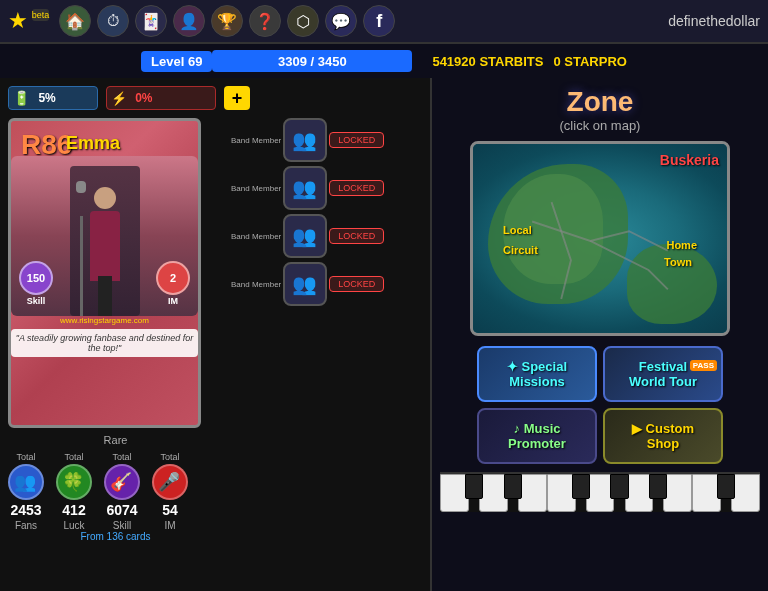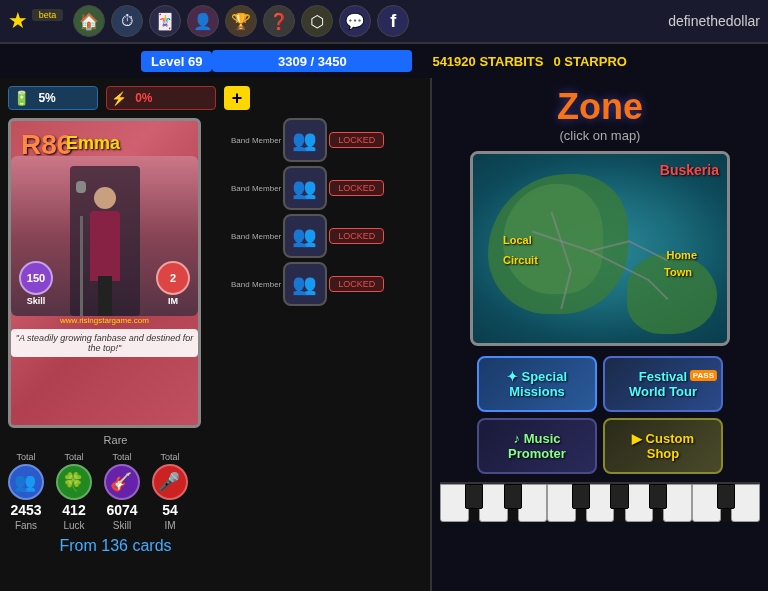--- a/index.html
+++ b/index.html
@@ -34,21 +34,21 @@
     }
     .logo-text {
       font-size: 20px;
       font-weight: bold;
       color: #fff;
     }
     .logo-beta {
       font-size: 9px;
       color: #FFD700;
       background: #333;
-      padding: 1px 7px;
+      padding: 1px 0;
       border-radius: 3px;
       margin-top: -12px;
     }
     .nav-icon {
       width: 32px;
       height: 32px;
       border-radius: 50%;
       display: flex;
       align-items: center;
       justify-content: center;
@@ -331,23 +331,22 @@
       font-size: 14px;
       font-weight: bold;
       color: #fff;
     }
     .total-name {
       font-size: 10px;
       color: #aaa;
     }
     .from-cards {
       color: #aaa;
-      font-size: 16px;
+      font-size: 10px;
       text-align: center;
-      margin-top: 6px;
     }
     .from-cards span { color: #4af; }
 
     
     .band-column {
       display: flex;
       flex-direction: column;
       gap: 4px;
     }
     .band-member {
@@ -387,23 +386,23 @@
       flex: 1;
       background: #0d0d1a;
       display: flex;
       flex-direction: column;
       align-items: center;
       padding: 8px;
       border-left: 2px solid #333;
       overflow-y: auto;
     }
     .zone-title {
-      font-size: 36px;
-      font-weight: bold;
-      color: #f97316;
+      font-size: 28px;
+      font-weight: bold;
+      color: #fdba74;
       text-align: center;
       text-shadow: 0 0 10px rgba(100,100,255,0.5);
     }
     .zone-subtitle {
       font-size: 13px;
       color: #aaa;
       margin-bottom: 8px;
     }
 
     

